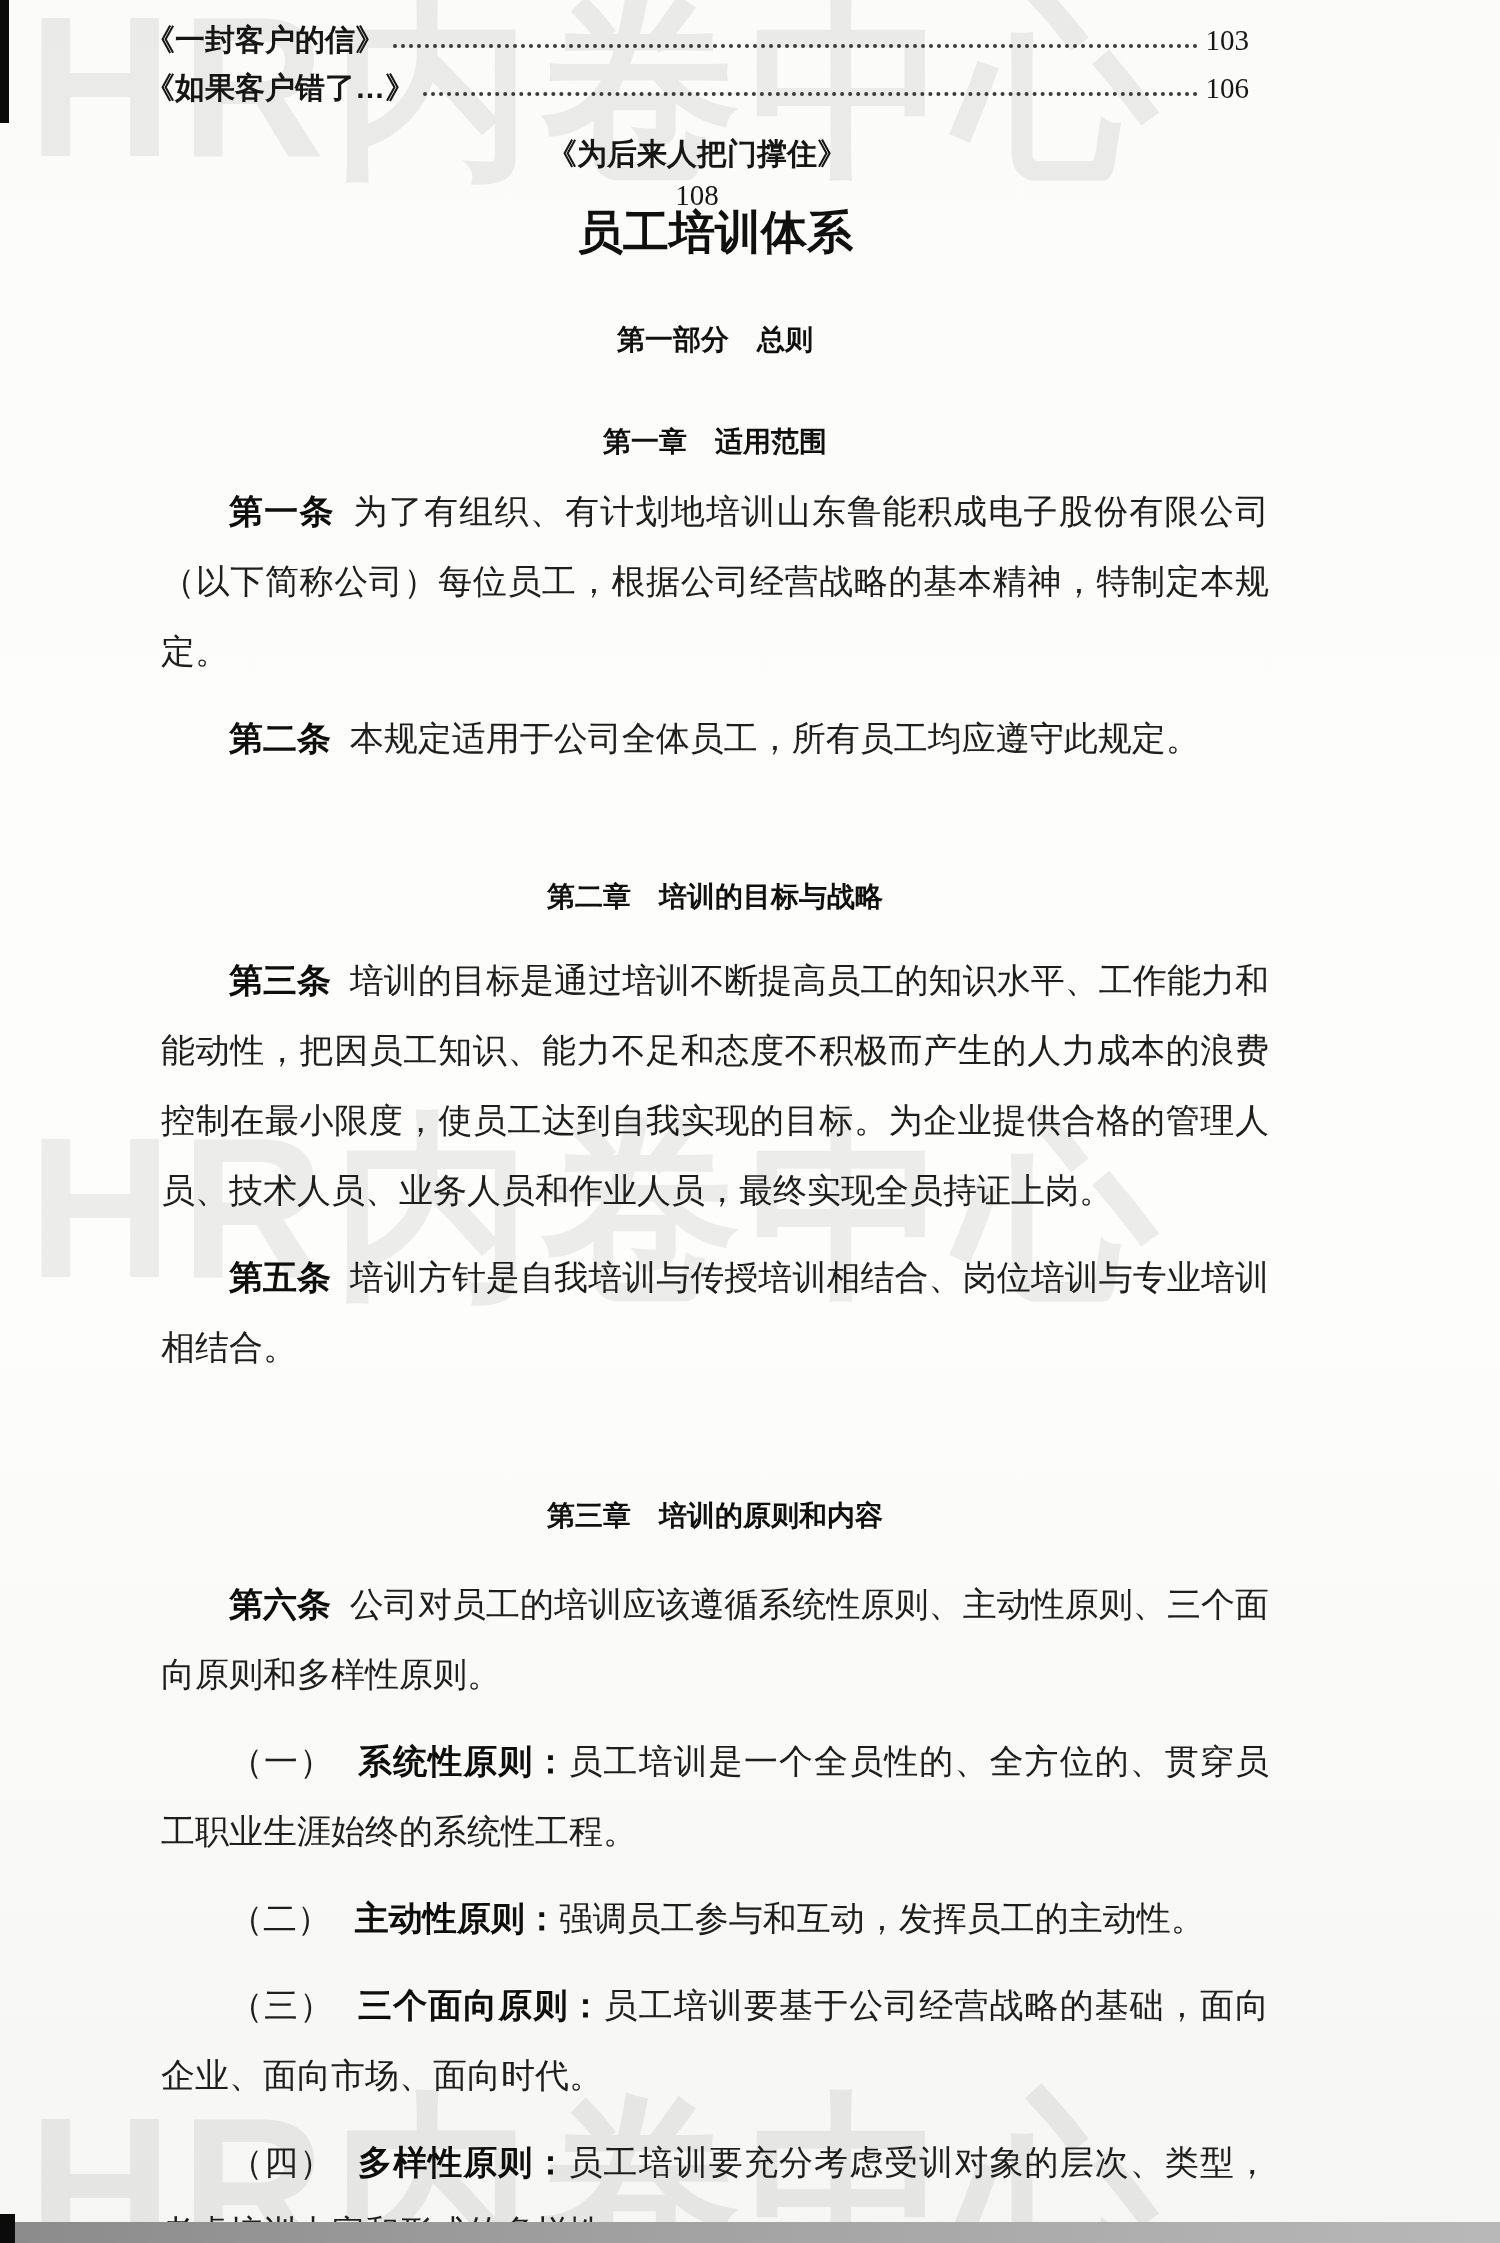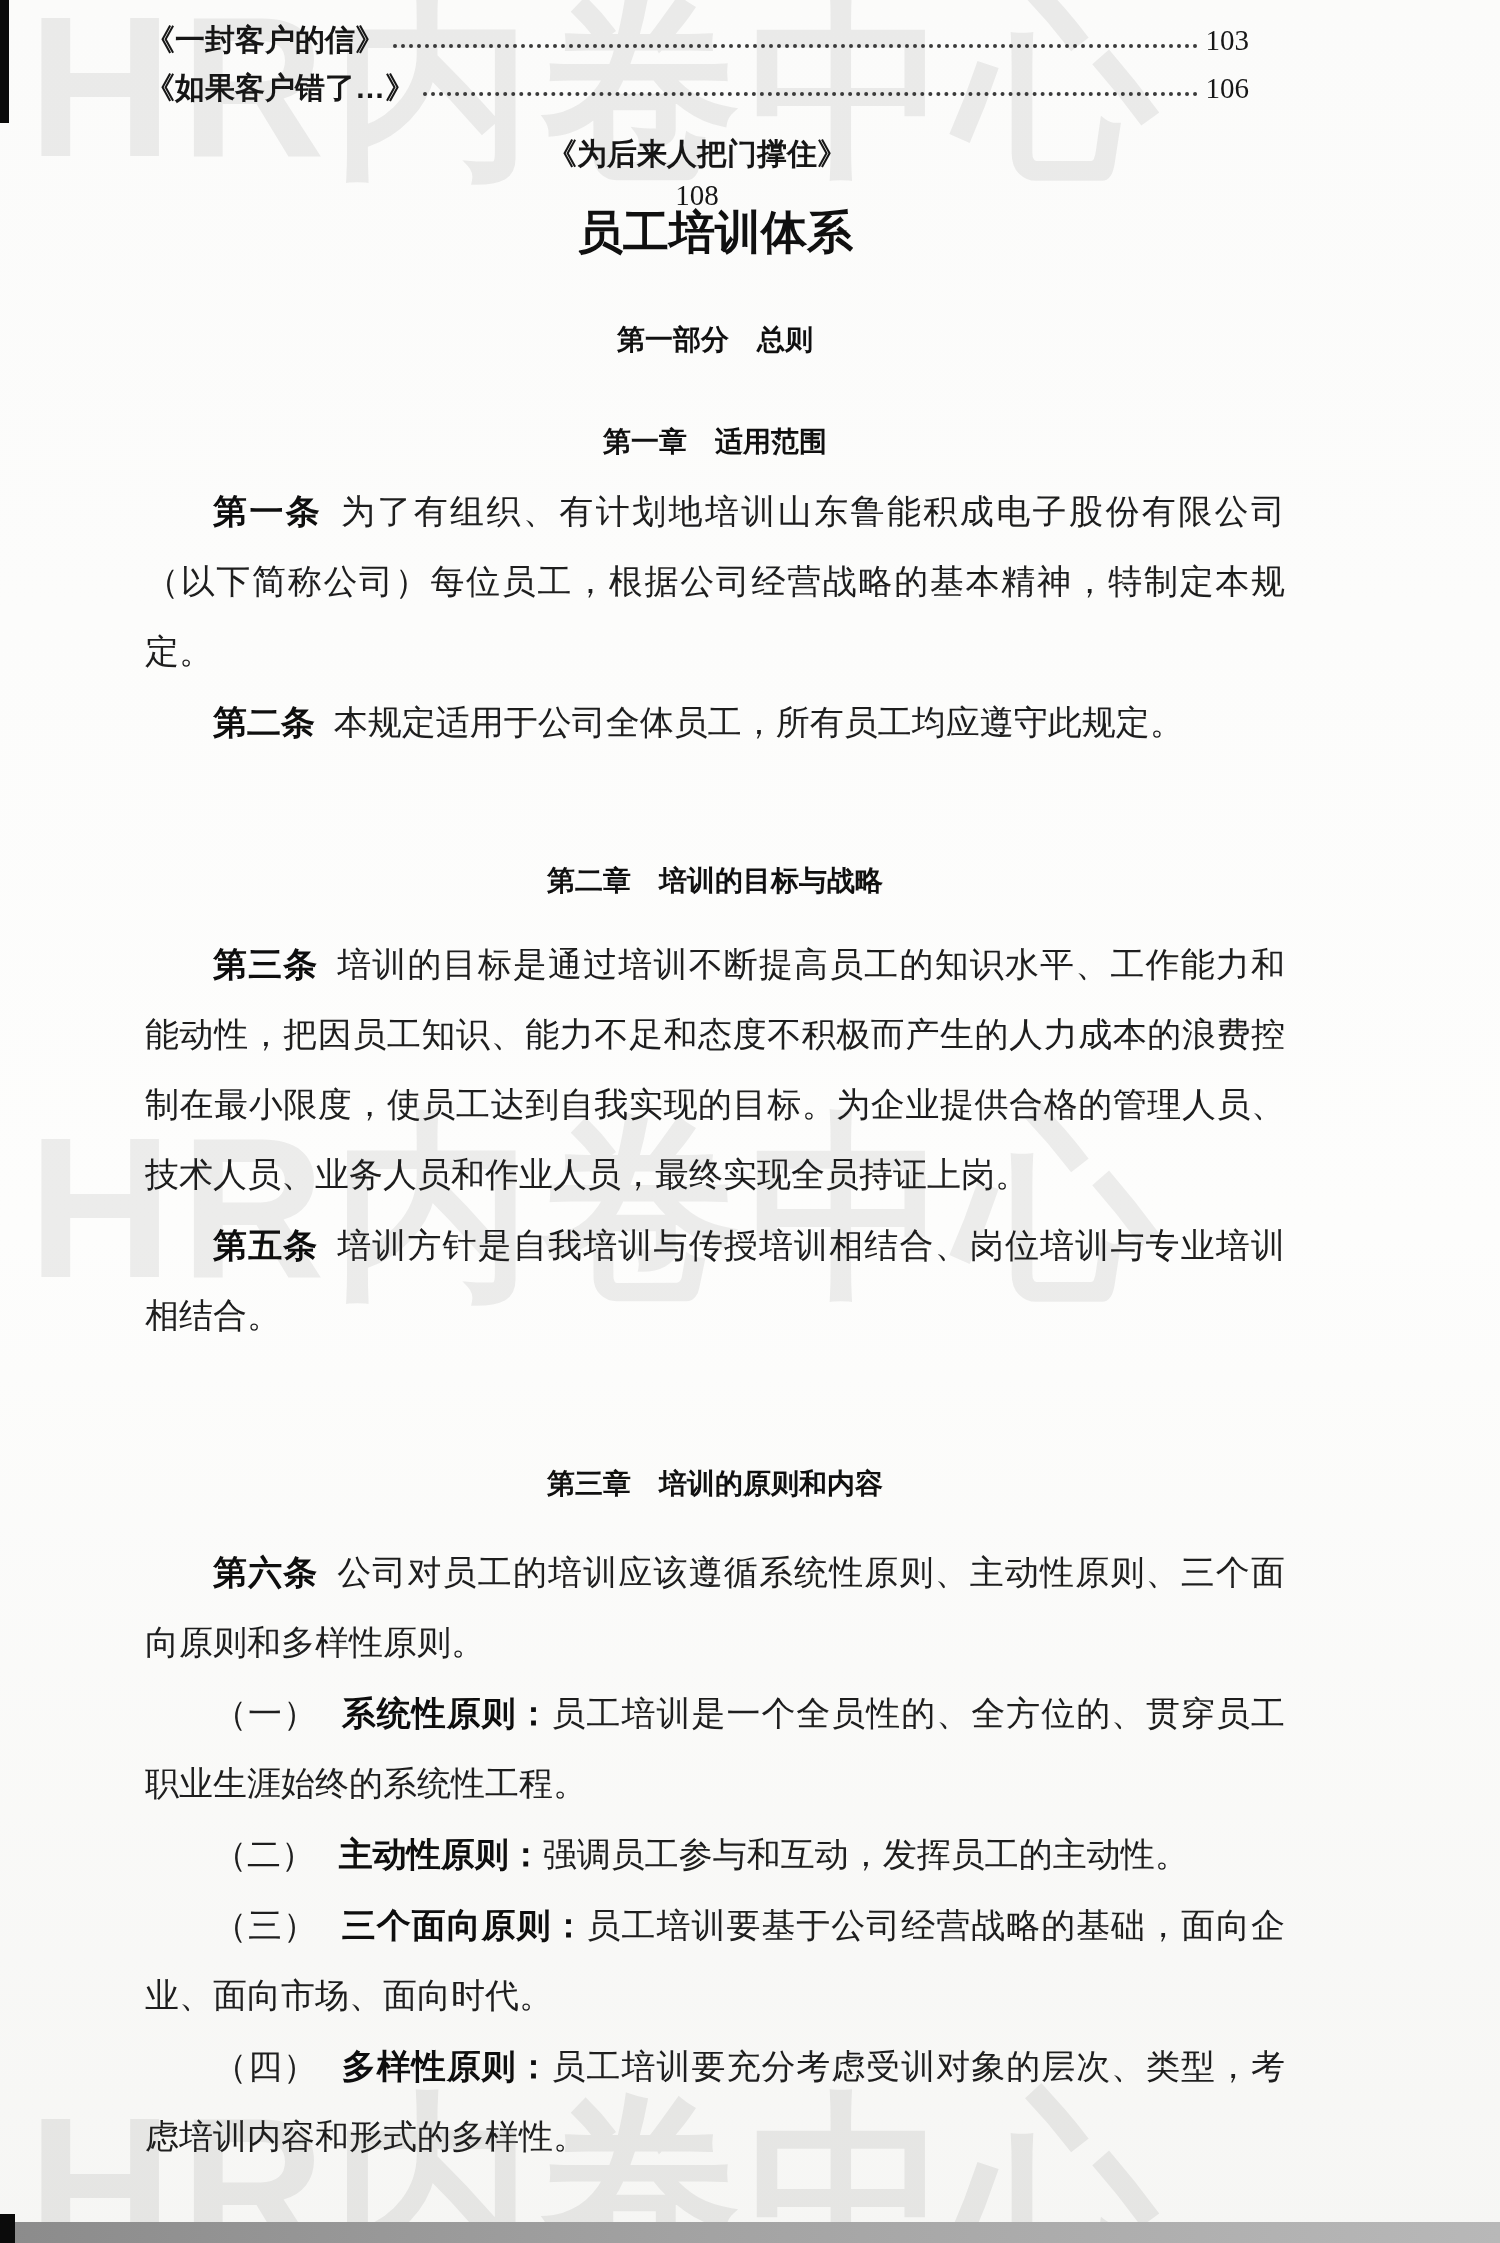--- a/index.html
+++ b/index.html
@@ -55,21 +55,21 @@
     font-family:"Liberation Sans","DejaVu Sans",sans-serif;
     font-weight:700;text-align:center;color:#101010;
     font-size:28px;height:56px;line-height:56px;margin:0;
   }
   .part{margin-top:48px;}
   .chap1{margin-top:46px;}
   .chap2{margin-top:95px;}
   .chap3{margin-top:105px;}
   
   .para{
-    margin:0;font-size:34px;line-height:70px;
+    margin:16px;font-size:34px;line-height:70px;
     text-align:justify;text-justify:inter-ideograph;
     text-indent:2em;color:#1e1e1e;
   }
   .first-para{margin-top:6px;}
   .a3{margin-top:20px;}
   .a6{margin-top:25px;}
   .lbl{
     font-family:"Liberation Sans","DejaVu Sans",sans-serif;
     font-weight:700;color:#0e0e0e;margin-right:0.55em;
   }

